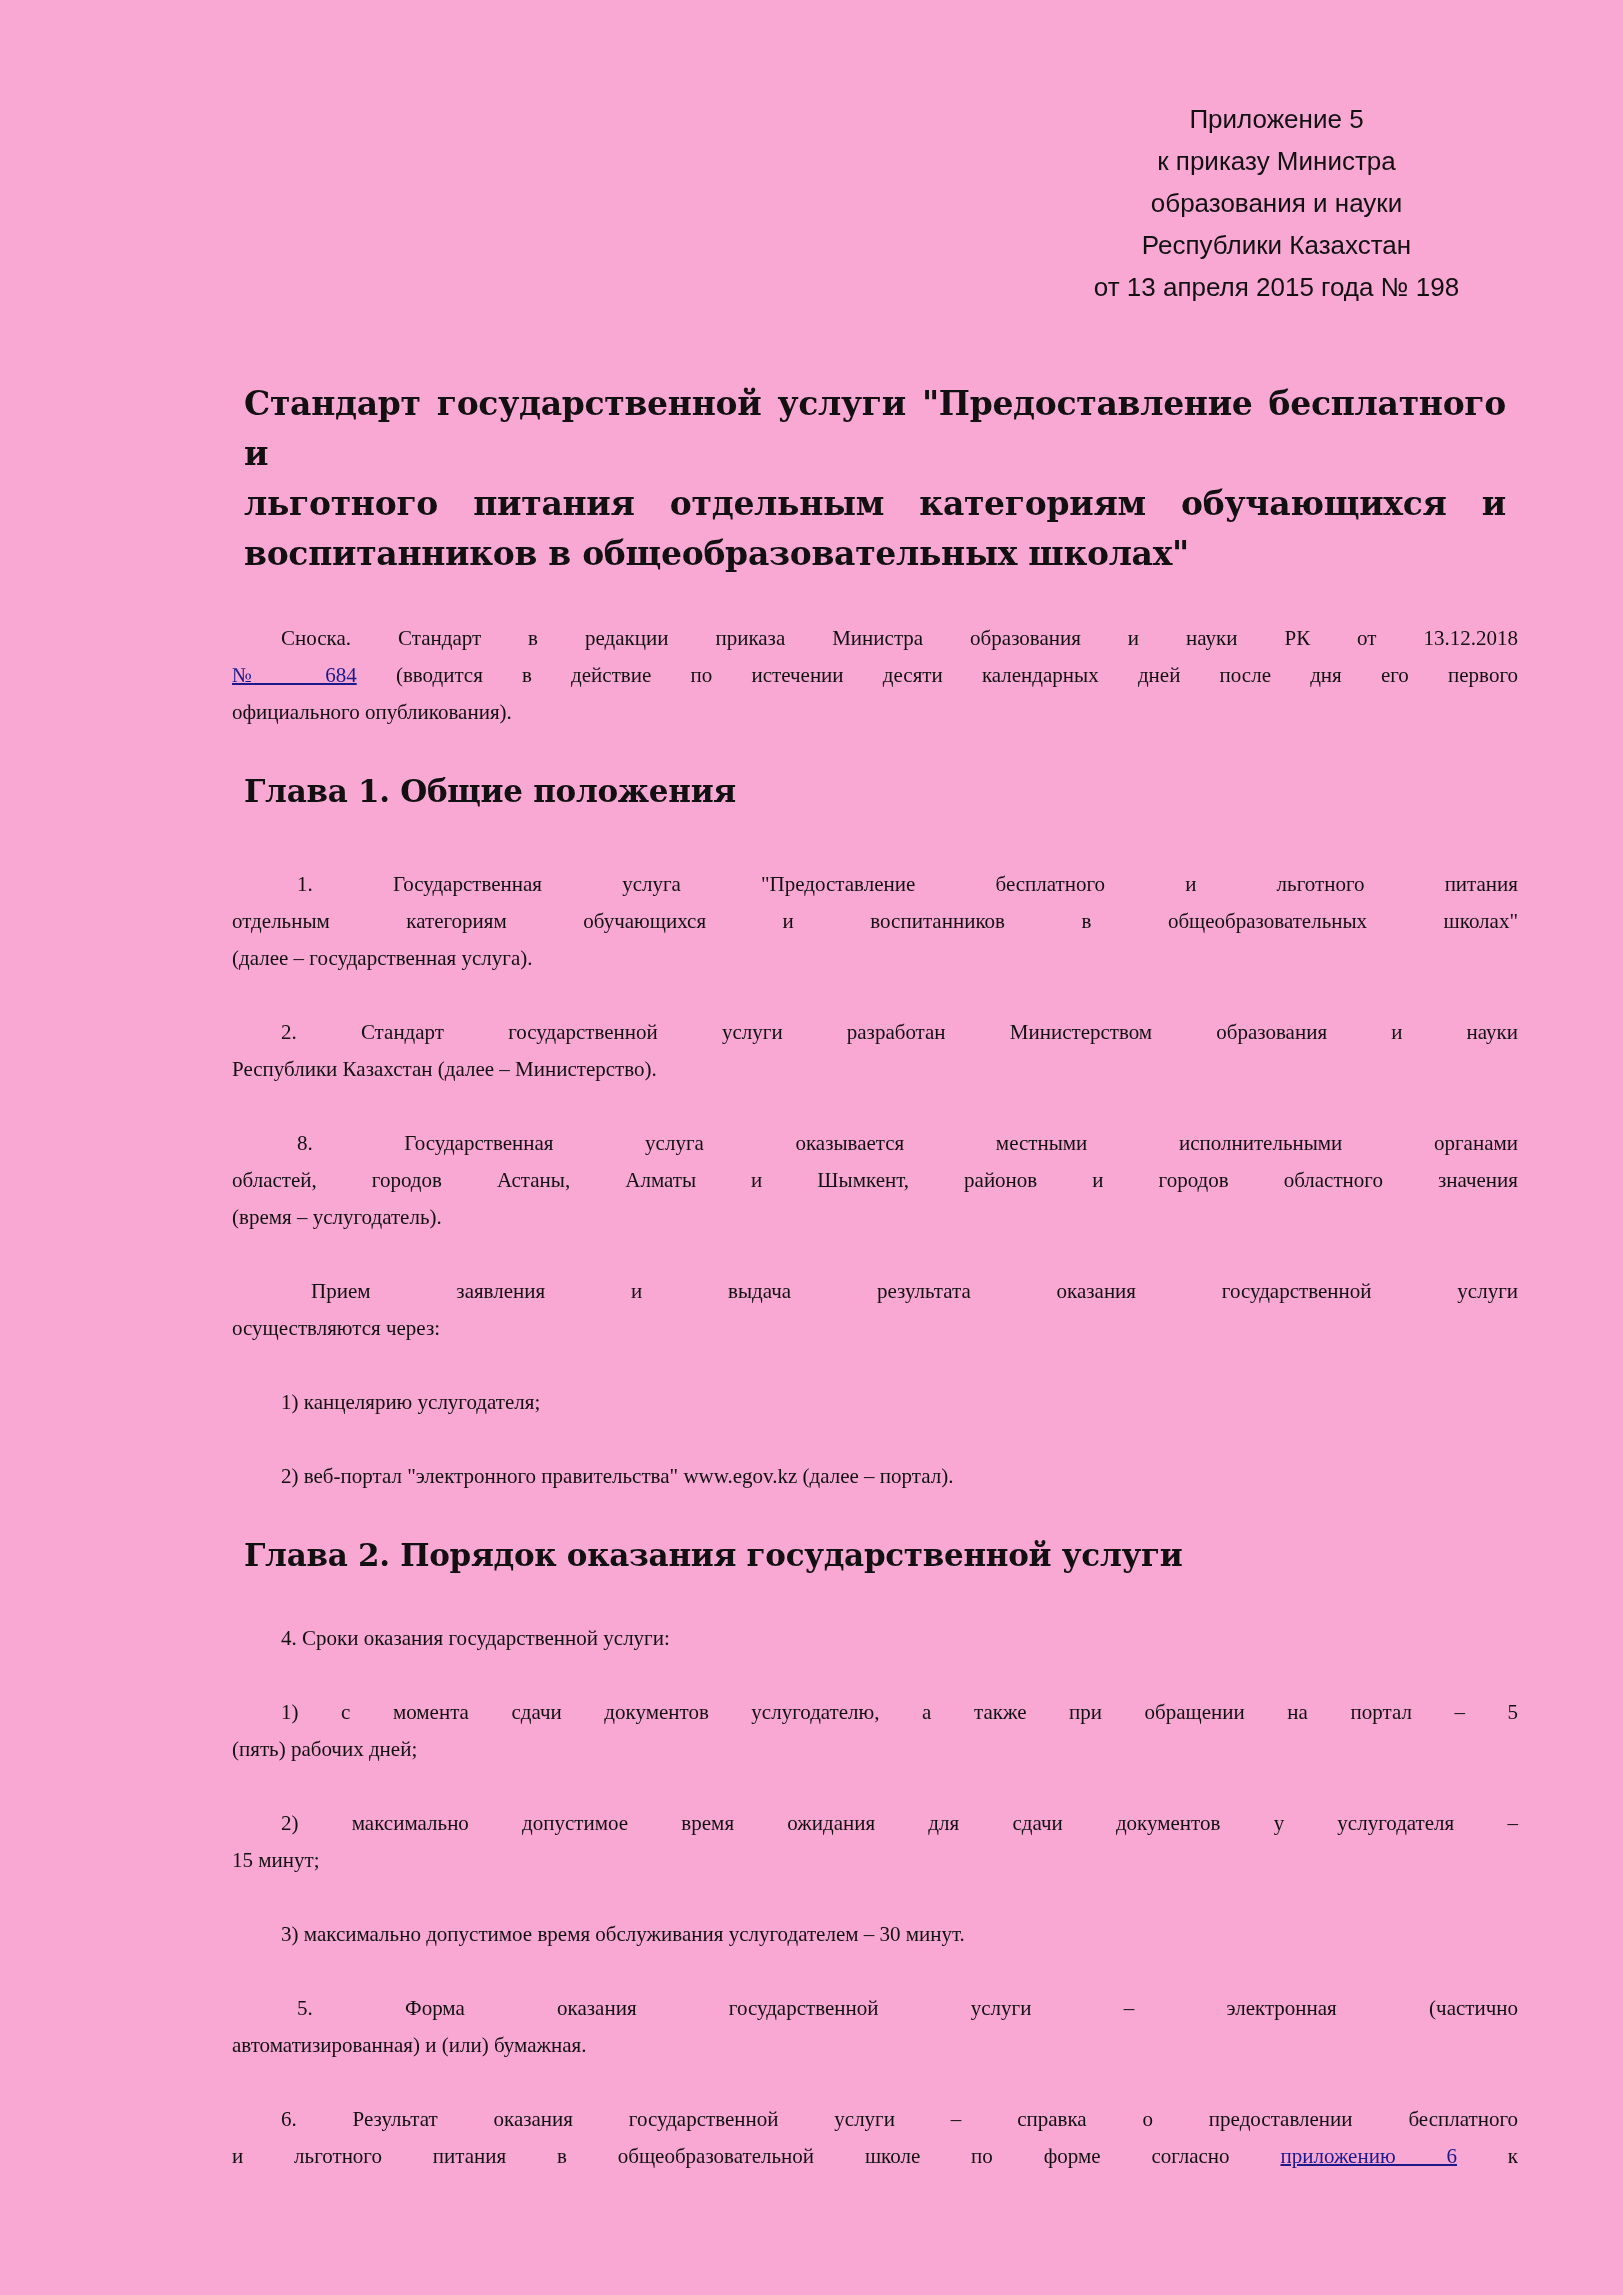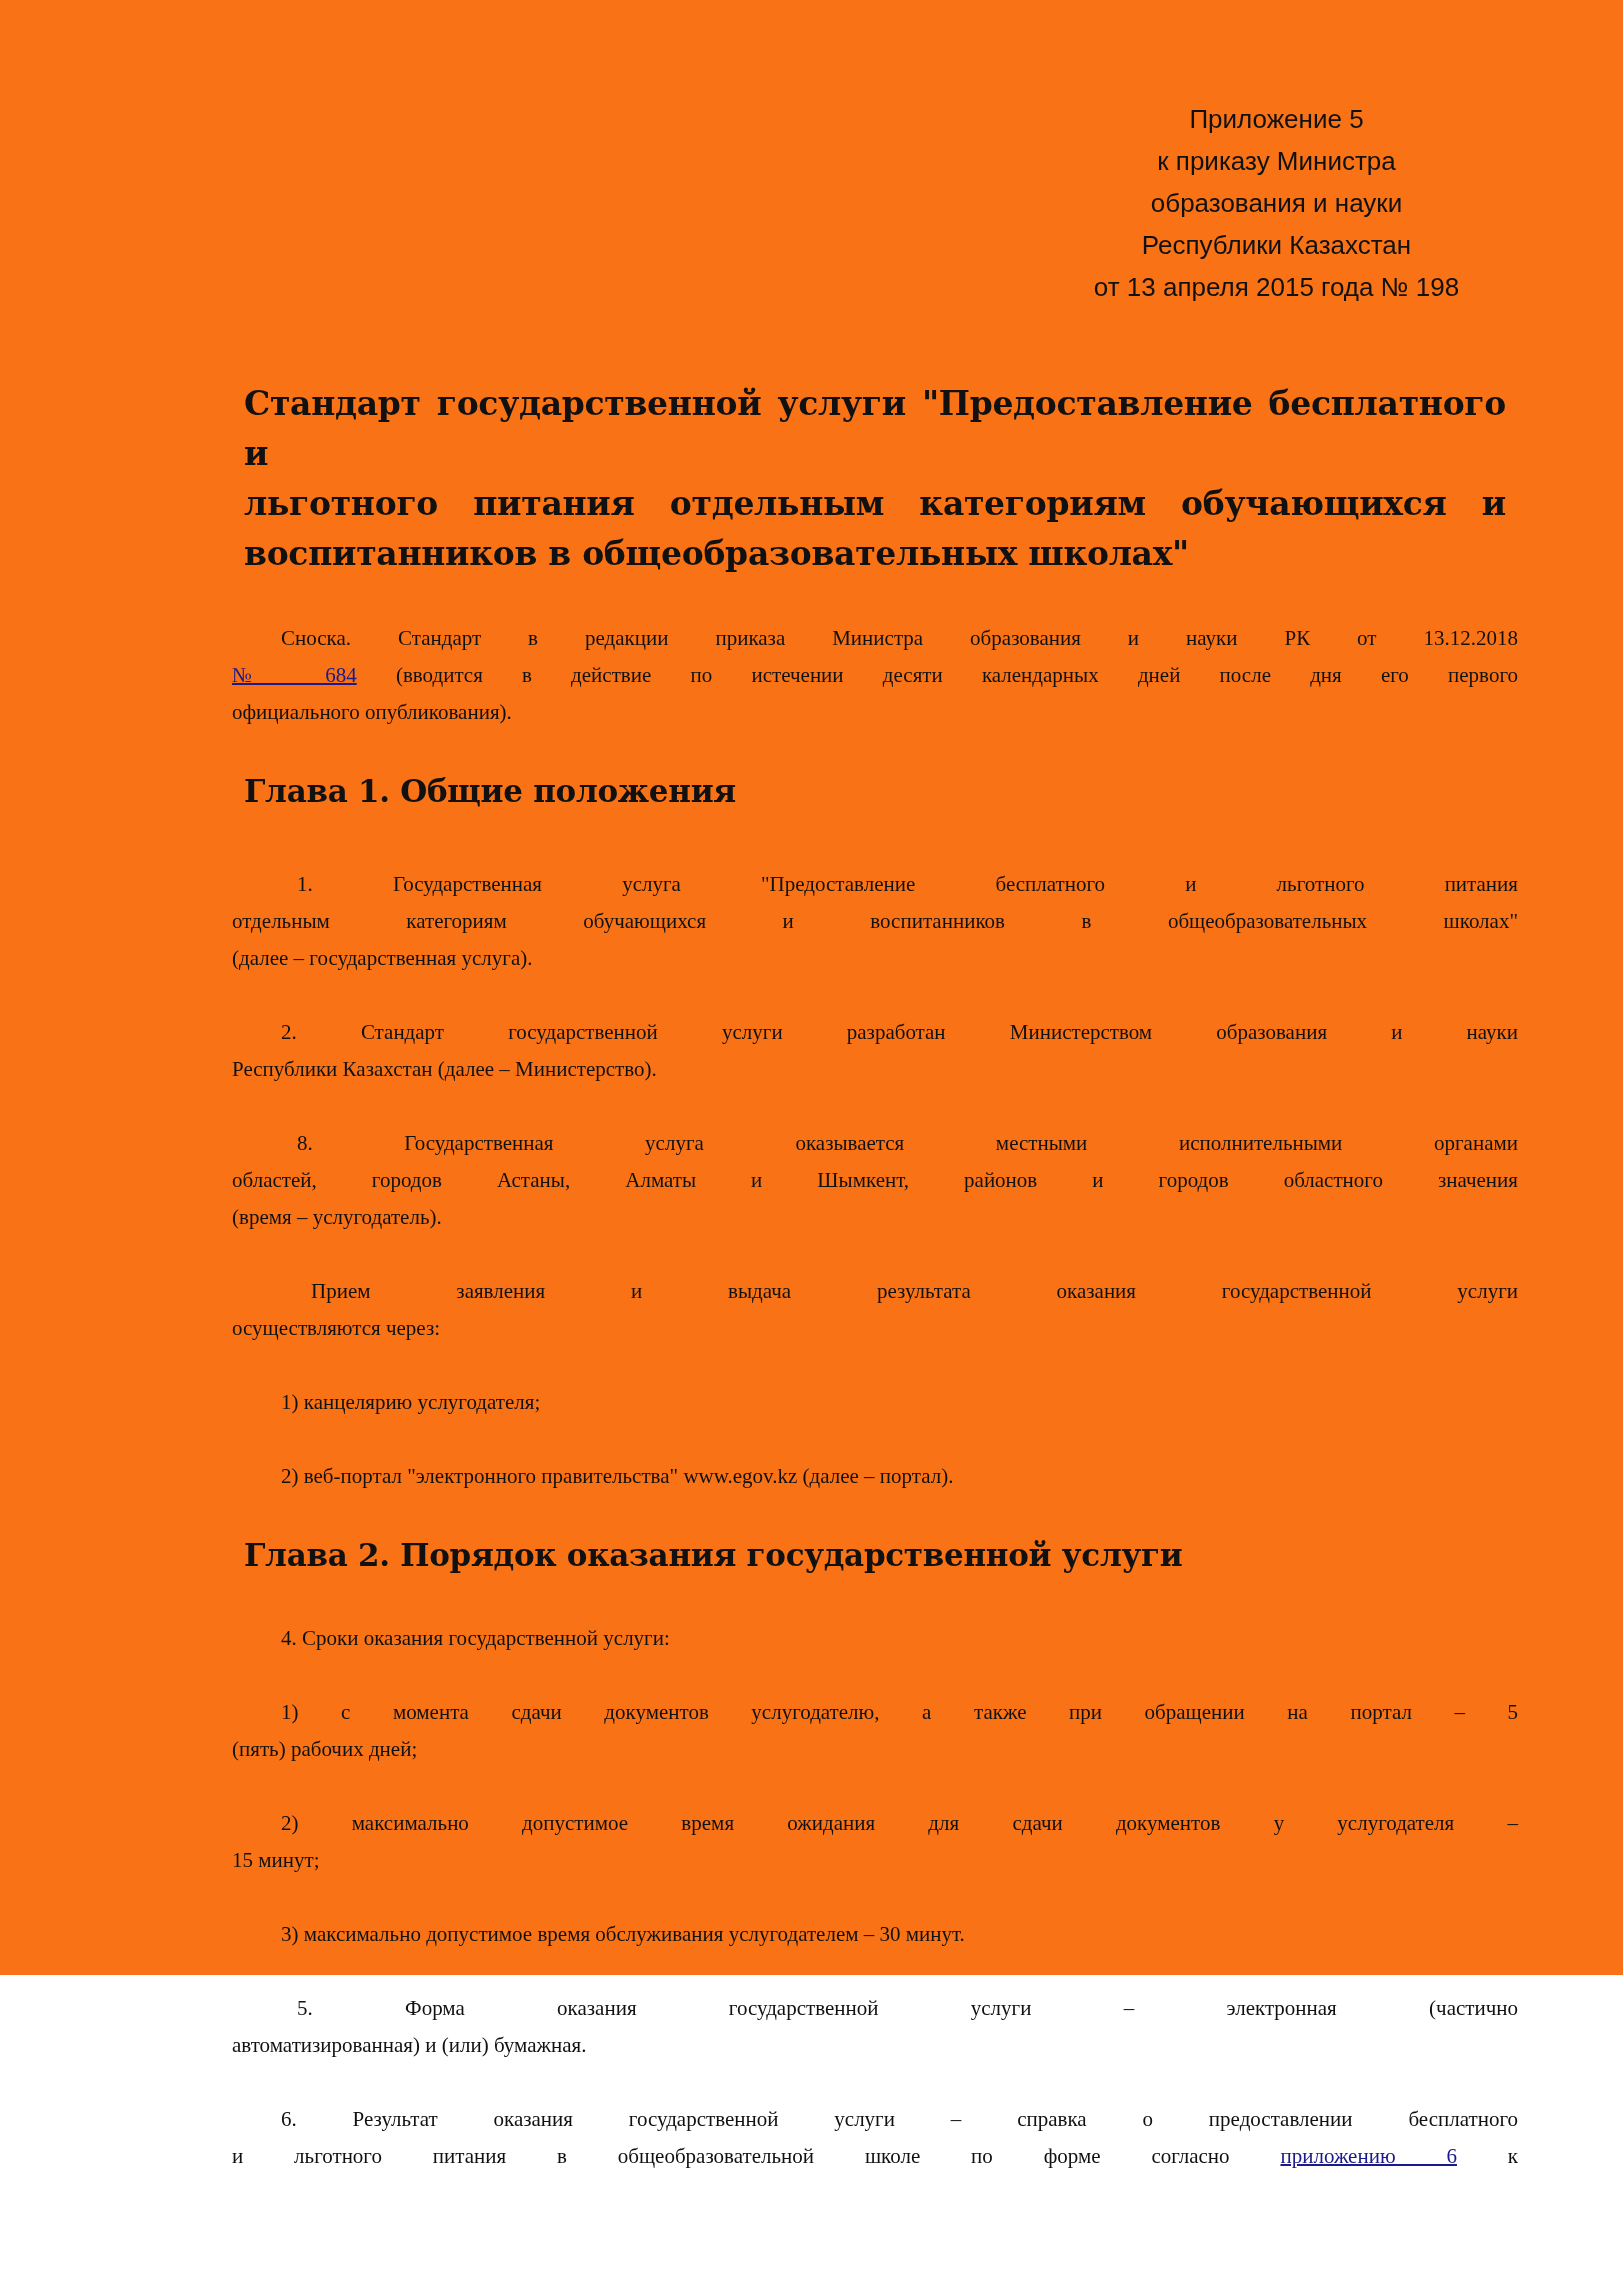--- a/index.html
+++ b/index.html
@@ -11,22 +11,22 @@
       width: 1624px;
       height: 2295px;
       position: relative;
       overflow: hidden;
       color: #111111;
     }
     .page {
       position: absolute;
       left: 0; top: 0;
       width: 1624px;
-      height: 1975px;
-      background: #f97316;
+      height: 2295px;
+      background: #f9a8d4;
     }
     .appendix-header {
       position: absolute;
       left: 1054px;
       top: 98px;
       width: 445px;
       text-align: center;
       font-family: "Liberation Sans", sans-serif;
       font-size: 26px;
       line-height: 42px;

